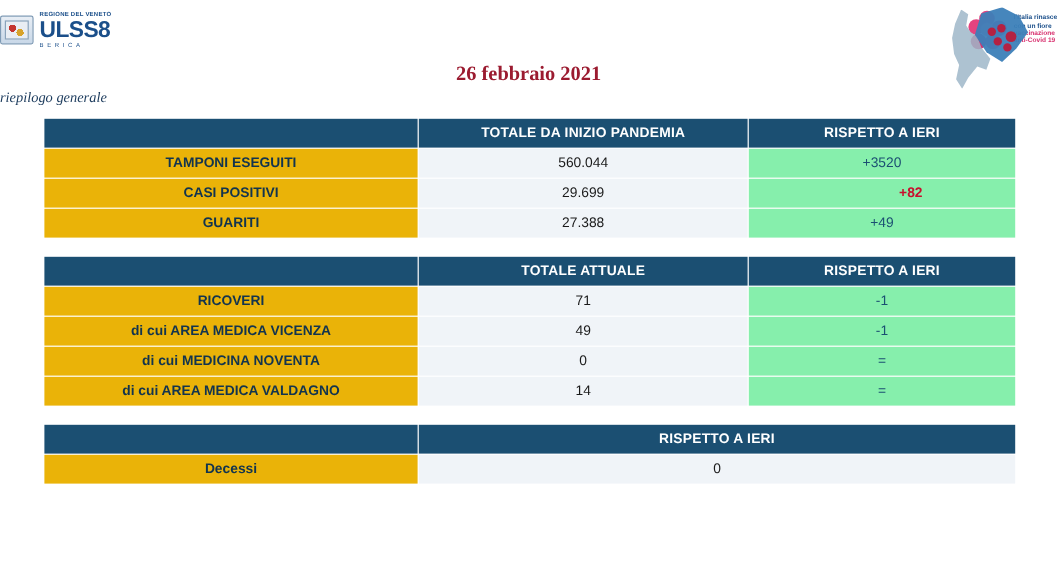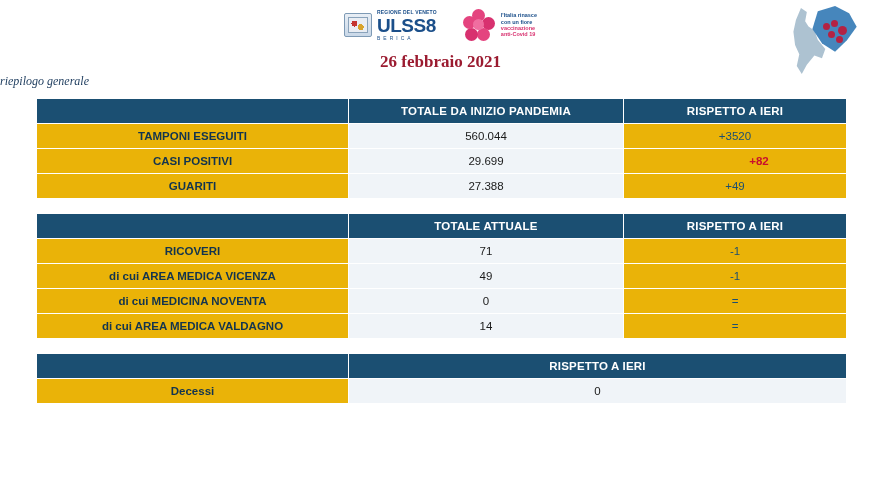--- a/index.html
+++ b/index.html
@@ -15,21 +15,21 @@
     position: relative;
   }
 
   
   .header {
     position: relative;
     height: 92px;
   }
   .logos {
     display: flex;
-    justify-content: center;
+    justify-content: space-between;
     align-items: center;
     gap: 26px;
     padding-top: 6px;
     height: 38px;
   }
   .logo-ulss {
     display: flex;
     align-items: center;
     gap: 5px;
   }
@@ -203,21 +203,21 @@
   td.label {
     background: #eab308;
     color: #12344f;
     font-weight: bold;
   }
   td.value {
     background: #f0f4f8;
     color: #1a1a1a;
   }
   td.delta {
-    background: #eab308;
+    background: #86efac;
     color: #12344f;
   }
   td.delta.red { color: #c8102e; font-weight: bold; padding-left: 48px; }
   td.delta.blue { color: #1b4f72; }
   td.wide-value {
     background: #f0f4f8;
     color: #1a1a1a;
   }
   .spacer {
     height: 14px;

